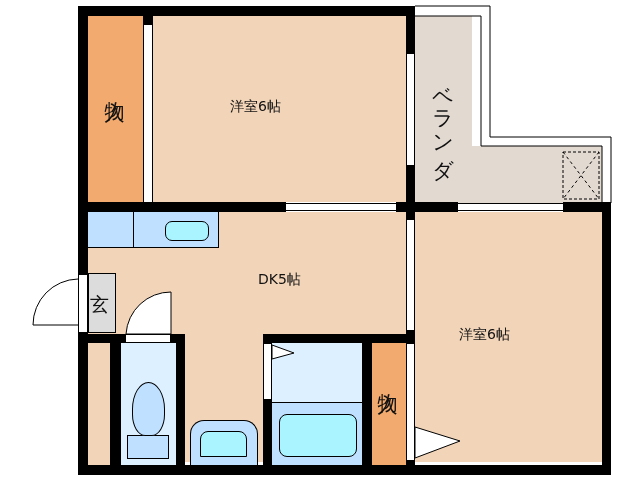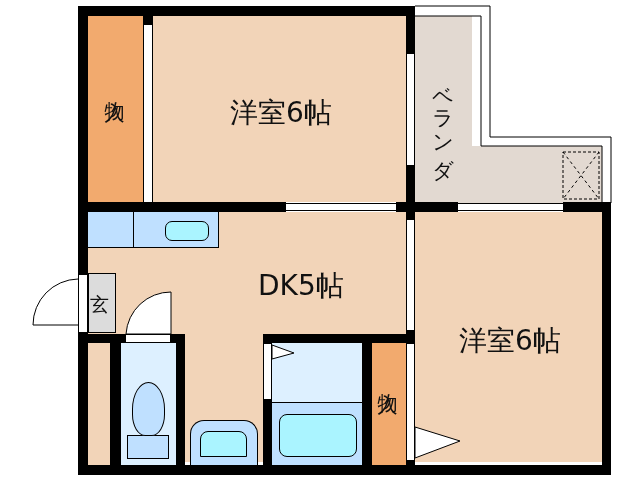--- a/index.html
+++ b/index.html
@@ -1,19 +1,19 @@
 <!DOCTYPE html>
 <html><head>
 <meta charset="utf-8">
 <style>
   html,body{margin:0;padding:0;background:#fff;}
   body{width:638px;height:480px;position:relative;overflow:hidden;font-family:"DejaVu Sans","Liberation Sans",sans-serif;}
   .abs{position:absolute;box-sizing:border-box;}
   .wall{background:#000;}
-  .lbl{position:absolute;color:#111;font-size:28px;line-height:1;white-space:nowrap;}
+  .lbl{position:absolute;color:#111;font-size:14px;line-height:1;white-space:nowrap;}
   .vlbl{position:absolute;color:#111;font-size:20px;line-height:1.05;writing-mode:vertical-rl;text-orientation:upright;}
   svg{position:absolute;left:0;top:0;}
 </style>
 </head>
 <body>
 
 <div class="abs" style="left:88px;top:16px;width:55px;height:186px;background:#f2aa6e;"></div>
 <div class="abs" style="left:153px;top:16px;width:253px;height:186px;background:#f2d4b8;"></div>
 <div class="abs" style="left:415px;top:16px;width:57px;height:187px;background:#e2d9d1;"></div>
 <div class="abs" style="left:415px;top:146px;width:187px;height:57px;background:#e2d9d1;"></div>

